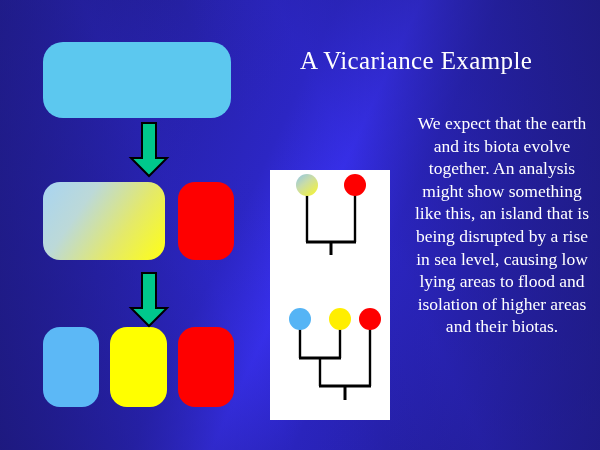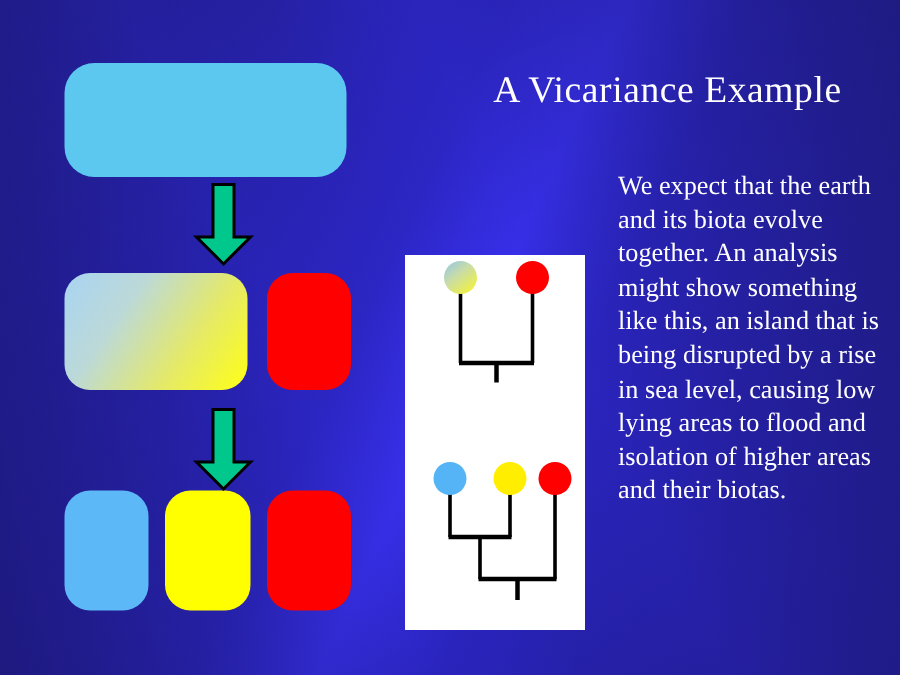--- a/index.html
+++ b/index.html
@@ -34,38 +34,38 @@
     mix-blend-mode: normal;
     opacity: 0.85;
   }
 
   
   #title {
     position: absolute;
     left: 300px;
     top: 46px;
     width: 290px;
-    text-align: center;
+    text-align: left;
     color: #ffffff;
     font-size: 25px;
     line-height: 30px;
     letter-spacing: 0.4px;
     white-space: nowrap;
   }
 
   
   #body-text {
     position: absolute;
     left: 412px;
     top: 112px;
     width: 180px;
     color: #ffffff;
     font-size: 17.5px;
     line-height: 22.6px;
-    text-align: left;
+    text-align: center;
   }
 
   
   .box {
     position: absolute;
     border-radius: 17px;
   }
   #box-island {
     left: 43px;  top: 42px;
     width: 188px; height: 76px;

